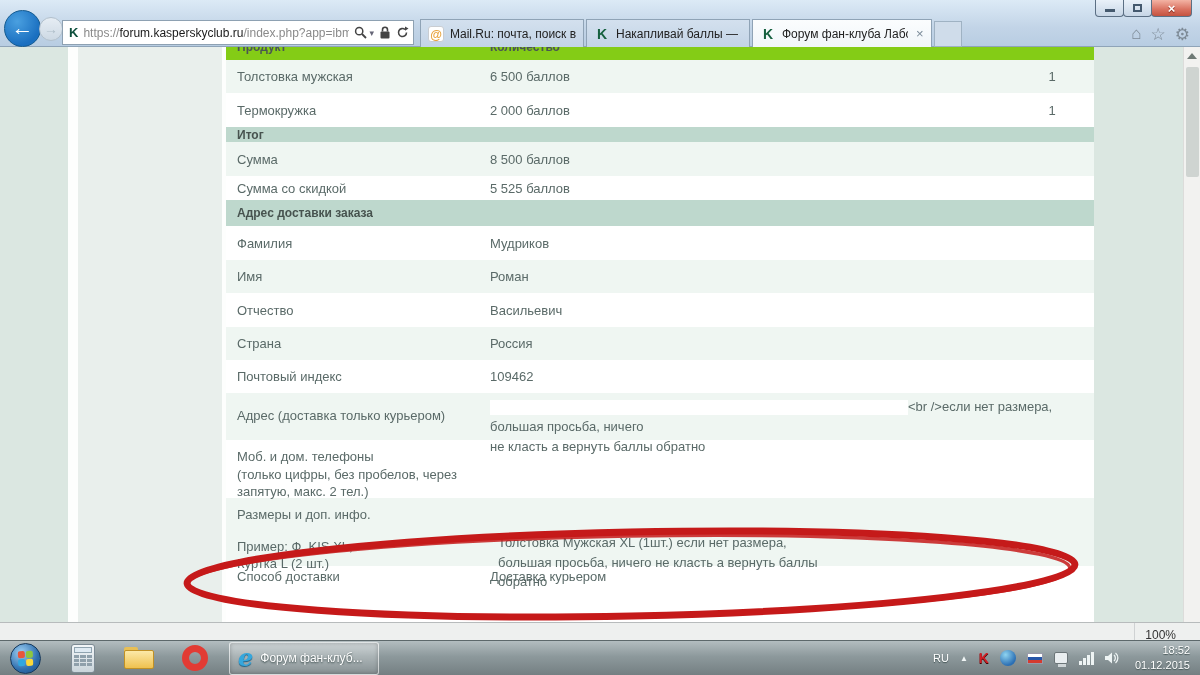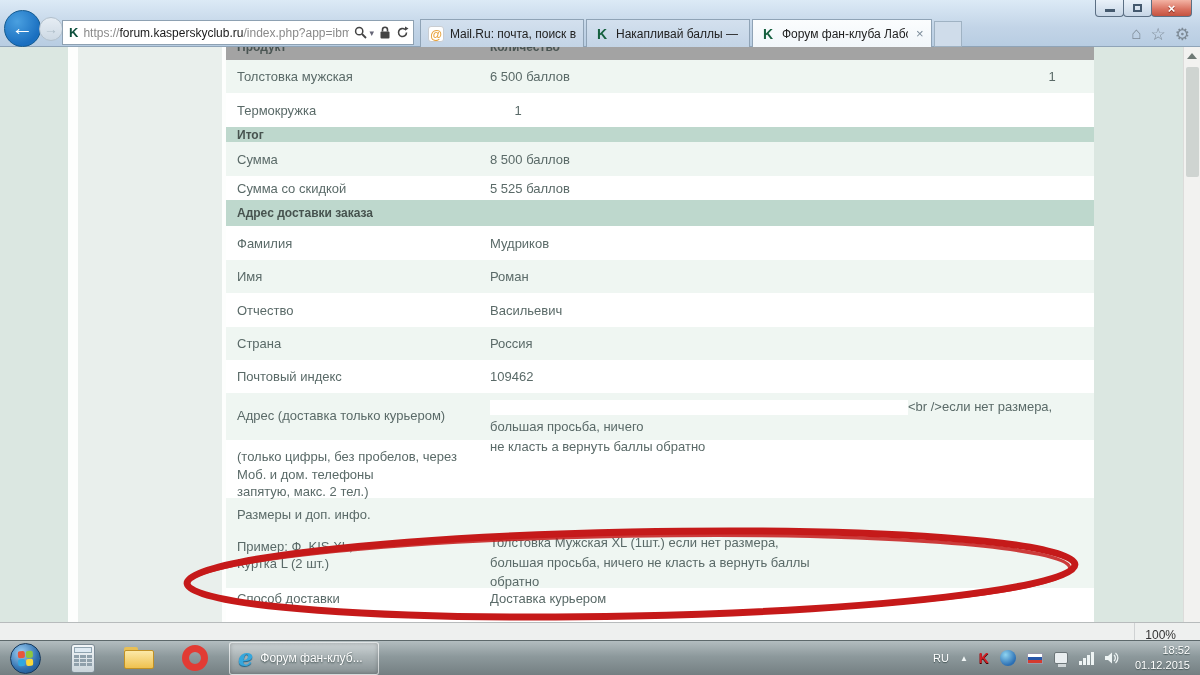--- a/index.html
+++ b/index.html
@@ -58,21 +58,21 @@
 
   .trow { display:flex; width:100%; font-size:13px; color:#5a6a68; }
   .trow .lbl { width:264px; padding-left:11px; }
   .trow .val { flex:1; }
   .trow .qty { width:70px; text-align:center; padding-right:14px; }
   .row-a { background:#eff6f2; }
   .row-b { background:#fff; }
   .sechead { background:#bed8cd; color:#47534f; font-weight:bold; font-size:12px;
     display:flex; align-items:center; padding-left:11px; }
   .vcenter { align-items:center; }
-  #toprowclip { height:13px; overflow:hidden; background:#a3a3a3; position:relative; }
+  #toprowclip { height:13px; overflow:hidden; background:#84cc16; position:relative; }
   #toprowclip .trow { position:relative; top:-7px; font-weight:bold; font-size:12px; color:#4a5553; }
   .censorbox { display:inline-block; width:418px; height:15px; background:#fff; vertical-align:middle; }
 
   
   #annot { left:0; top:0; width:1200px; height:675px; pointer-events:none; }
 
   
   #scrollbar { left:1183px; top:47px; width:17px; height:575px; background:#f2f2f0; border-left:1px solid #dcdcda; }
   .scrollarrow { width:0; height:0; border-left:5px solid transparent; border-right:5px solid transparent;
     border-bottom:6px solid #6f7a76; margin:6px auto 0; }
@@ -206,20 +206,21 @@
       </div>
     </div>
 
     <div class="trow row-a vcenter" style="height:33px;">
       <div class="lbl">Толстовка мужская</div>
       <div class="val">6 500 баллов</div>
       <div class="qty">1</div>
     </div>
     <div class="trow row-b vcenter" style="height:34px;">
       <div class="lbl">Термокружка</div>
+      <div class="val">2 000 баллов</div>
       <div class="qty">1</div>
     </div>
 
     <div class="sechead" style="height:15px;">Итог</div>
 
     <div class="trow row-a vcenter" style="height:34px;">
       <div class="lbl">Сумма</div>
       <div class="val">8 500 баллов</div>
     </div>
     <div class="trow row-b vcenter" style="height:24px;">
@@ -253,28 +254,28 @@
     <div class="trow row-a" style="height:47px;">
       <div class="lbl" style="padding-top:15px;">Адрес (доставка только курьером)</div>
       <div class="val" style="padding-top:4px; line-height:1.55;">
         <span class="censorbox"></span><span>&lt;br /&gt;если нет размера, большая просьба, ничего</span>
         <div>не класть а вернуть баллы обратно</div>
       </div>
     </div>
 
     <div class="trow row-b" style="height:58px;">
       <div class="lbl" style="padding-top:8px; line-height:1.35;">
+        <div>Моб. и дом. телефоны</div>
         <div>(только цифры, без пробелов, через</div>
-        <div>Моб. и дом. телефоны</div>
         <div>запятую, макс. 2 тел.)</div>
       </div>
       <div class="val"></div>
     </div>
 
-    <div class="trow row-a" style="height:90px;">
+    <div class="trow row-a" style="height:68px;gap:8px;">
       <div class="lbl" style="padding-top:8px; line-height:1.35;">
         <div>Размеры и доп. инфо.</div>
         <div style="height:14px;"></div>
         <div>Пример: Ф. KIS XL,</div>
         <div>Куртка L (2 шт.)</div>
       </div>
       <div class="val" style="padding:35px 270px 0 0; line-height:1.5;">Толстовка Мужская XL (1шт.) если нет размера, большая просьба, ничего не класть а вернуть баллы обратно</div>
     </div>
 
     <div class="trow row-b" style="height:15px;">

